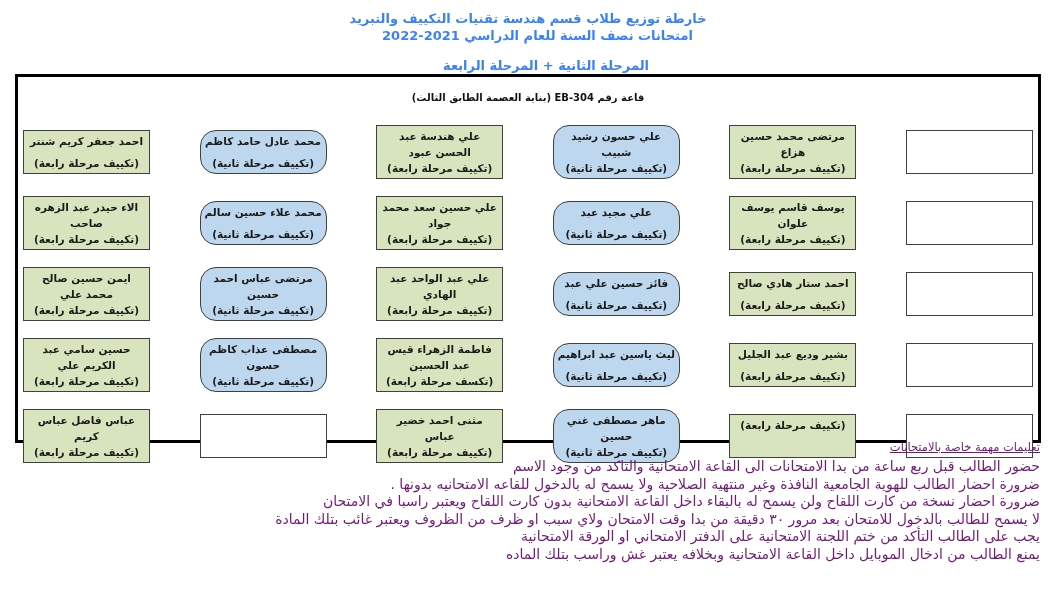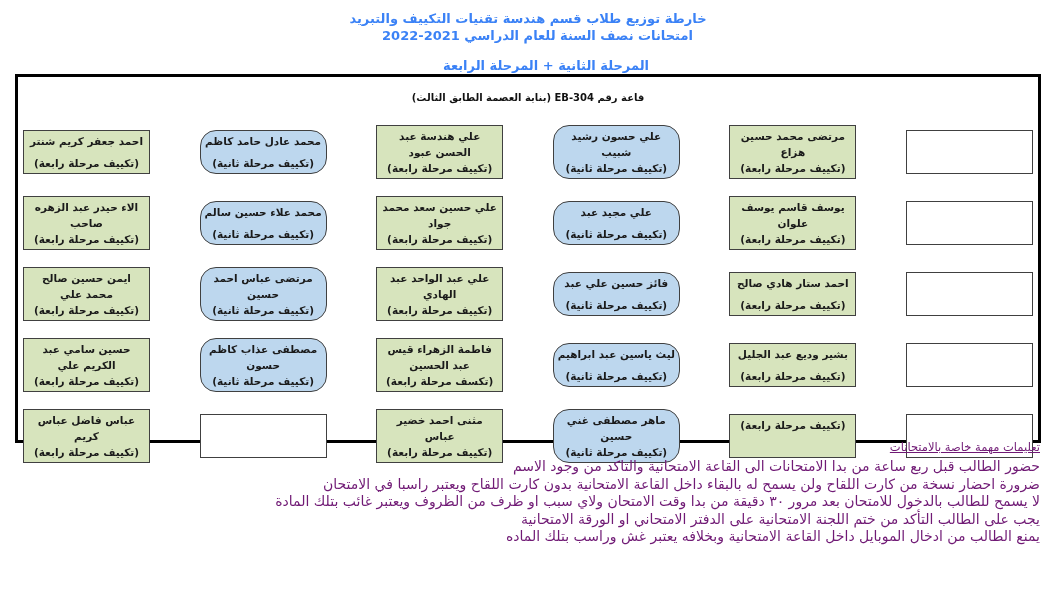--- a/index.html
+++ b/index.html
@@ -217,17 +217,18 @@
     <div class="seat stage4">
       <span>(تكييف مرحلة رابعة)</span>
     </div>
     <div class="seat empty"></div>
   </div>
 </div>
 
 <div class="instructions">
   <div class="instr-title">تعليمات مهمة خاصة بالامتحانات</div>
   <div class="instr-line">حضور الطالب قبل ربع ساعة من بدا الامتحانات الى القاعة الامتحانية والتاكد من وجود الاسم</div>
+  <div class="instr-line">ضرورة احضار الطالب للهوية الجامعية النافذة وغير منتهية الصلاحية ولا يسمح له بالدخول للقاعه الامتحانيه بدونها .</div>
   <div class="instr-line">ضرورة احضار نسخة من كارت اللقاح ولن يسمح له بالبقاء داخل القاعة الامتحانية بدون كارت اللقاح ويعتبر راسبا في الامتحان</div>
   <div class="instr-line">لا يسمح للطالب بالدخول للامتحان بعد مرور ٣٠ دقيقة من بدا وقت الامتحان ولاي سبب او ظرف من الظروف ويعتبر غائب بتلك المادة</div>
   <div class="instr-line">يجب على الطالب التأكد من ختم اللجنة الامتحانية على الدفتر الامتحاني او الورقة الامتحانية</div>
   <div class="instr-line">يمنع الطالب من ادخال الموبايل داخل القاعة الامتحانية وبخلافه يعتبر غش وراسب بتلك الماده</div>
 </div>
 
 </body></html>

